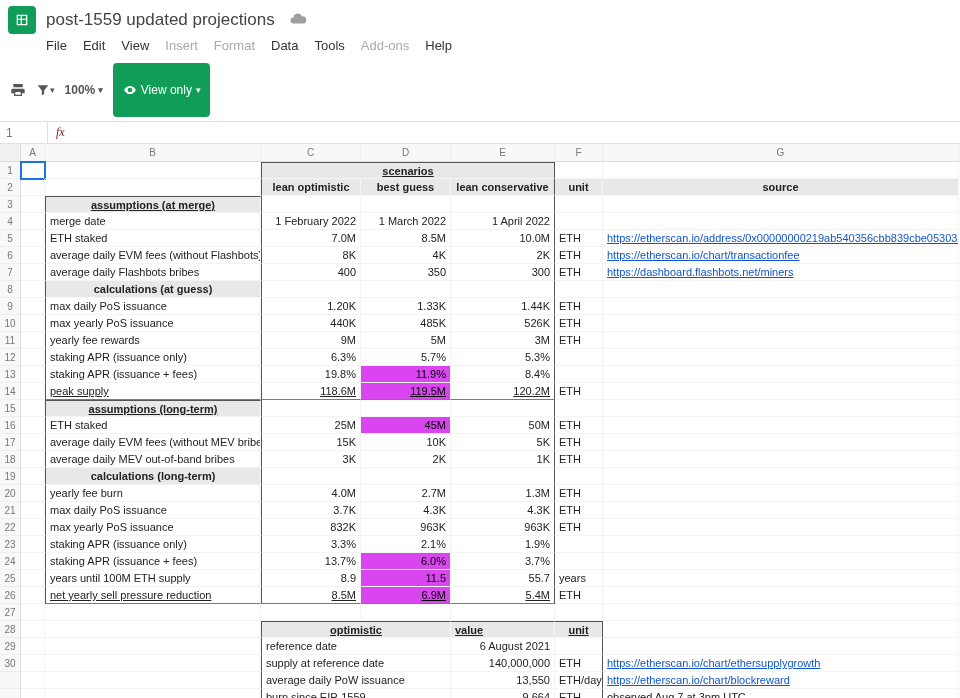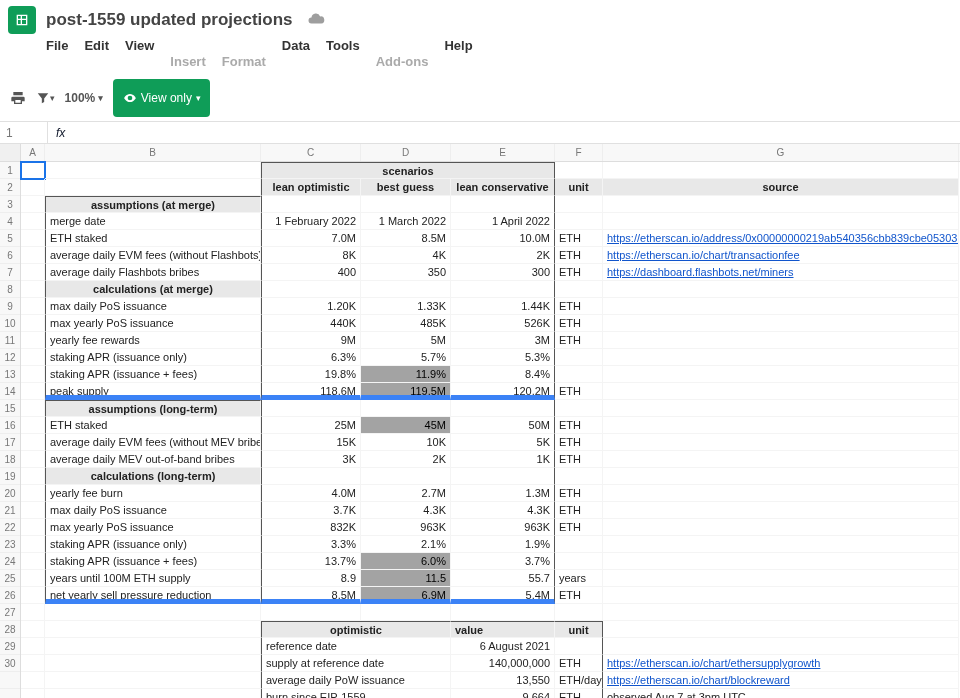--- a/index.html
+++ b/index.html
@@ -6,47 +6,47 @@
   body {
     margin: 0;
     font-family: Arial, sans-serif;
     font-size: 13px;
     color: #222;
     background: #fff;
     width: 960px;
     overflow: hidden;
   }
   
-  .header { padding: 6px 8px 0 8px; font-weight: bold; }
+  .header { padding: 6px 8px 0 8px; }
   .title-row { display: flex; align-items: center; gap: 10px; }
   .logo {
     width: 28px; height: 28px; background: #0f9d58; border-radius: 4px;
     display: flex; align-items: center; justify-content: center;
   }
   .logo svg { fill: #fff; }
   .doc-title { font-size: 17px; color: #444; }
   .cloud-icon { color: #8a8a8a; margin-left: 4px; }
   .menu-bar { display: flex; gap: 16px; padding: 4px 0 6px 38px; font-size: 13px; color: #333; }
-  .menu-item-disabled { color: #aaa; margin-top: 16px; }
+  .menu-item-disabled { color: #aaa; }
   
   .toolbar {
     display: flex; align-items: center; gap: 10px;
     padding: 4px 10px; border-bottom: 1px solid #e0e0e0;
   }
   .tb-btn { color: #555; font-size: 14px; cursor: pointer; display:flex; align-items:center; }
   .zoom { font-size: 12px; color: #555; display:flex; align-items:center; gap:3px;font-weight:bold;}
   .view-only {
     background: #0f9d58; color: #fff; border-radius: 4px;
-    padding: 12px 10px; font-size: 12px; display: flex; align-items: center; gap: 4px;
+    padding: 20px 10px; font-size: 12px; display: flex; align-items: center; gap: 4px;
   }
   .caret { font-size: 9px; }
   
   .fx-row { display: flex; align-items:center; border-bottom:1px solid #e0e0e0; height:22px; font-size:12px; color:#777;}
   .name-box { width:48px; padding-left:6px; border-right:1px solid #e0e0e0; height:100%; display:flex; align-items:center;}
-  .fx-label { font-style: italic; color:#0f172a; padding: 0 8px;}
+  .fx-label { font-style: italic; color:#7f1d1d; padding: 0 8px; font-family: Liberation Serif, serif;}
   
   .sheet { display:flex; }
   .row-headers { background:#f8f8f8; border-right:1px solid #ddd; }
   .row-h {
     height:17px; width:20px; font-size:10px; color:#777; text-align:center;
     border-bottom:1px solid #eee; line-height:17px;
   }
   .row-h-corner { height:18px; background:#f0f0f0; border-bottom:1px solid #ddd;}
   .grid { position:relative; flex:1; }
   .col-headers { display:flex; background:#f8f8f8; border-bottom:1px solid #ddd; height:18px;}
@@ -59,23 +59,23 @@
   .cell {
     border-right:1px solid #f4f4f4; border-bottom:1px solid #f4f4f4;
     padding:0 4px; white-space:nowrap; overflow:hidden;
     line-height:17px;
   }
   .selcell { outline: 2px solid #1a73e8; outline-offset:-1px; }
   .hdr-grey { background:#e8e8e8; font-weight:bold; text-align:center;}
   .center { text-align:left; }
   .right { text-align:right; }
   .link { color:#1155cc; text-decoration:underline; cursor:pointer; }
-  .hl-blue { background:#a3a3a3; color:#000; }
-  .bt { border-top:1px solid #555; }
-  .bb { border-bottom:5px solid #3b82f6;text-decoration:underline; }
+  .hl-blue { background:#d946ef; color:#000; }
+  .bt { border-top:1px solid #555;text-decoration:underline; }
+  .bb { border-bottom:1px solid #3b82f6;text-decoration:underline; }
   .bl { border-left:1px solid #555; }
   .br { border-right:1px solid #555; }
 </style>
 </head>
 <body>
 
 <div class="header">
   <div class="title-row">
     <div class="logo">
       <svg width="16" height="16" viewBox="0 0 24 24">
@@ -251,21 +251,21 @@
         <div class="cell cB bl">average daily Flashbots bribes</div>
         <div class="cell cC right bl">400</div>
         <div class="cell cD right">350</div>
         <div class="cell cE right br">300</div>
         <div class="cell cF">ETH</div>
         <div class="cell cG link">https://dashboard.flashbots.net/miners</div>
       </div>
 
       <div class="row">
           <div class="cell cA"></div>
-        <div class="cell cB hdr-grey bl">calculations (at merge)</div>
+        <div class="cell cB hdr-grey bl">calculations (at guess)</div>
         <div class="cell cC bl"></div>
           <div class="cell cD"></div>
           <div class="cell cE br"></div>
           <div class="cell cF"></div>
           <div class="cell cG"></div>
       </div>
 
       <div class="row">
           <div class="cell cA"></div>
         <div class="cell cB bl">max daily PoS issuance</div>

